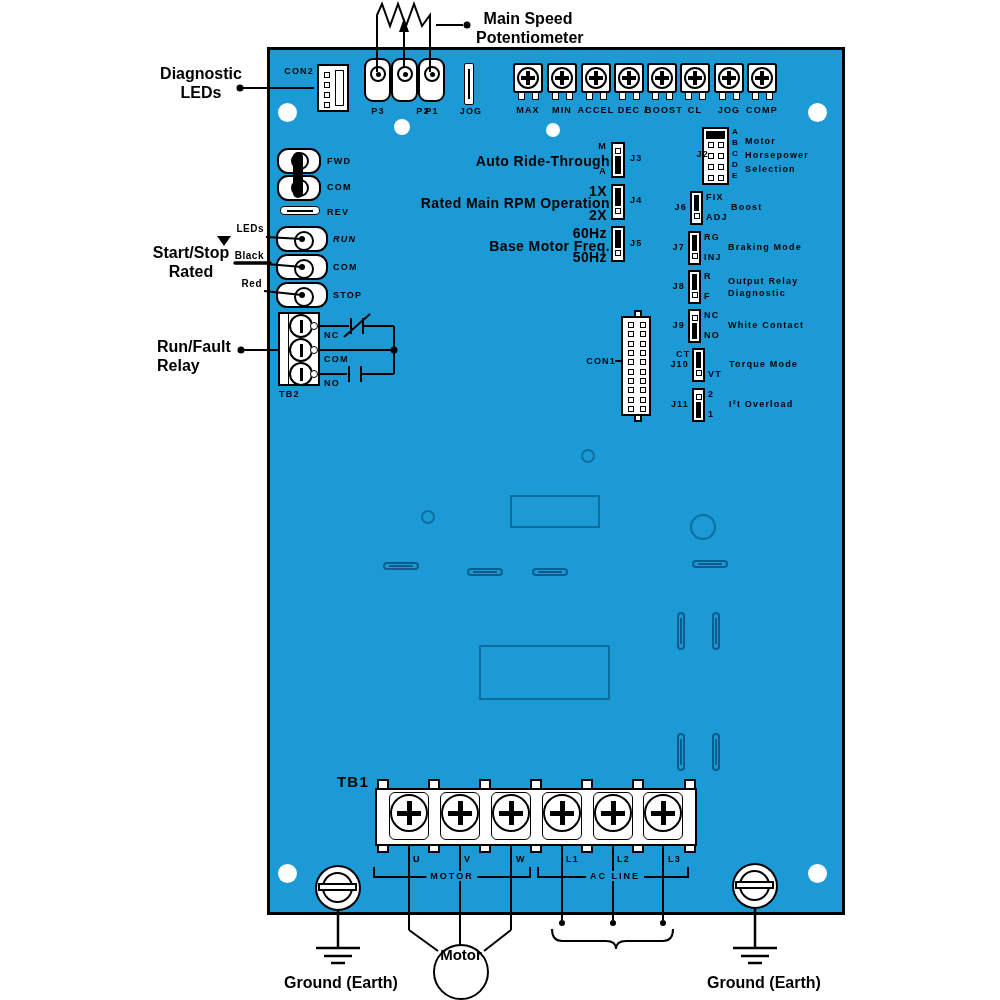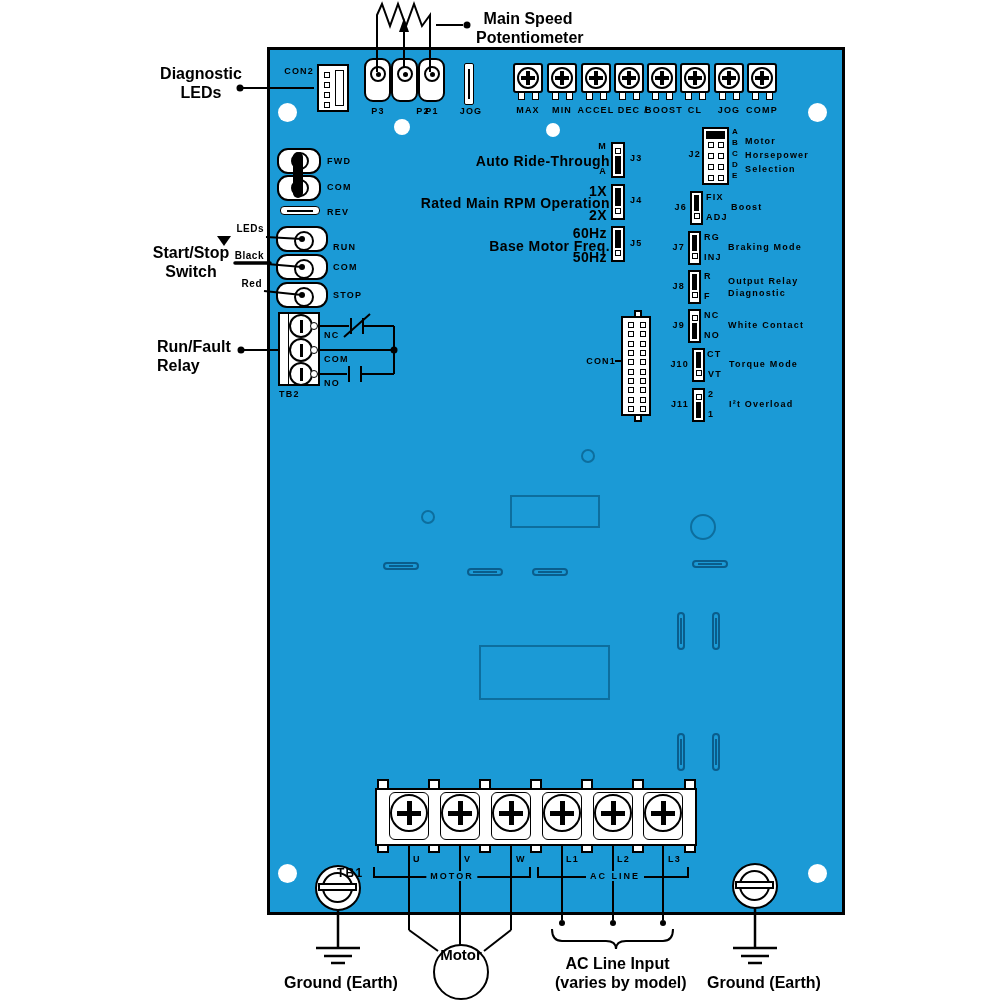--- a/index.html
+++ b/index.html
@@ -210,21 +210,21 @@
 
   <div class="term" style="left:276px;top:226px;width:52px;height:26px;border-radius:11px;">
       <div class="circ" style="left:16px;top:3px;width:20px;height:20px;"></div>
     </div>
   <div class="term" style="left:276px;top:254px;width:52px;height:26px;border-radius:11px;">
       <div class="circ" style="left:16px;top:3px;width:20px;height:20px;"></div>
     </div>
   <div class="term" style="left:276px;top:282px;width:52px;height:26px;border-radius:11px;">
       <div class="circ" style="left:16px;top:3px;width:20px;height:20px;"></div>
     </div>
-  <div class="bl" style="left:333px;top:242px;">RUN</div>
+  <div class="bl" style="left:333px;top:234px;font-style:italic;">RUN</div>
   <div class="bl" style="left:333px;top:262px;">COM</div>
   <div class="bl" style="left:333px;top:290px;">STOP</div>
   <div class="wl" style="right:736px;top:223px;">LEDs</div>
   <div class="wl" style="right:736px;top:250px;">Black</div>
   <div class="wl" style="right:738px;top:278px;">Red</div>
 
   <div class="term" style="left:278px;top:312px;width:42px;height:74px;">
     <div class="abs" style="left:8px;top:0;bottom:0;width:0;border-left:1.5px solid #000;"></div>
   </div>
   <div class="circ" style="left:289px;top:314px;width:24px;height:24px;z-index:2;">
@@ -278,21 +278,21 @@
     <div class="pin" style="left:4px;top:35px;"></div>
       <div class="pin" style="left:14px;top:35px;"></div>
     <div class="pin" style="left:4px;top:46px;"></div>
       <div class="pin" style="left:14px;top:46px;"></div>
   </div>
   <div class="bl s8" style="left:732px;top:127px;">A</div>
   <div class="bl s8" style="left:732px;top:138px;">B</div>
   <div class="bl s8" style="left:732px;top:149px;">C</div>
   <div class="bl s8" style="left:732px;top:160px;">D</div>
   <div class="bl s8" style="left:732px;top:171px;">E</div>
-  <div class="bl" style="right:299px;top:149px;">J2</div>
+  <div class="bl" style="right:291px;top:149px;">J2</div>
   <div class="bl" style="left:745px;top:136px;">Motor</div>
   <div class="bl" style="left:745px;top:150px;">Horsepower</div>
   <div class="bl" style="left:745px;top:164px;">Selection</div>
 
   <div class="jmp" style="left:690px;top:191px;width:13px;height:34px;">
       <div class="jb" style="top:2px;height:16px;"></div>
       <div class="jo" style="bottom:4px;"></div>
     </div>
   <div class="bl" style="left:706px;top:192px;">FIX</div>
   <div class="bl" style="left:706px;top:212px;">ADJ</div>
@@ -324,21 +324,21 @@
     </div>
   <div class="bl" style="left:704px;top:310px;">NC</div>
   <div class="bl" style="left:704px;top:330px;">NO</div>
   <div class="bl" style="right:315px;top:320px;">J9</div>
   <div class="bl" style="left:728px;top:320px;">White Contact</div>
 
   <div class="jmp" style="left:692px;top:348px;width:13px;height:34px;">
       <div class="jb" style="top:2px;height:16px;"></div>
       <div class="jo" style="bottom:4px;"></div>
     </div>
-  <div class="bl" style="left:707px;top:349px;">CT</div>
+  <div class="bl" style="left:676px;top:349px;">CT</div>
   <div class="bl" style="left:708px;top:369px;">VT</div>
   <div class="bl" style="right:311px;top:359px;">J10</div>
   <div class="bl" style="left:729px;top:359px;">Torque Mode</div>
 
   <div class="jmp" style="left:692px;top:388px;width:13px;height:34px;">
       <div class="jo" style="top:4px;"></div>
       <div class="jb" style="bottom:2px;height:16px;"></div>
     </div>
   <div class="bl" style="left:708px;top:389px;">2</div>
   <div class="bl" style="left:708px;top:409px;">1</div>
@@ -396,21 +396,21 @@
     <div class="blk" style="left:508.5px;top:801px;width:5px;height:24px;z-index:2;"></div>
   <div class="circ" style="left:543px;top:794px;width:38px;height:38px;z-index:2;"></div>
     <div class="blk" style="left:550px;top:810.5px;width:24px;height:5px;z-index:2;"></div>
     <div class="blk" style="left:559.5px;top:801px;width:5px;height:24px;z-index:2;"></div>
   <div class="circ" style="left:594px;top:794px;width:38px;height:38px;z-index:2;"></div>
     <div class="blk" style="left:601px;top:810.5px;width:24px;height:5px;z-index:2;"></div>
     <div class="blk" style="left:610.5px;top:801px;width:5px;height:24px;z-index:2;"></div>
   <div class="circ" style="left:644px;top:794px;width:38px;height:38px;z-index:2;"></div>
     <div class="blk" style="left:651px;top:810.5px;width:24px;height:5px;z-index:2;"></div>
     <div class="blk" style="left:660.5px;top:801px;width:5px;height:24px;z-index:2;"></div>
-  <div class="bl" style="left:337px;top:866px;font-size:12px;">TB1</div>
+  <div class="bl" style="left:337px;top:773px;font-size:15px;">TB1</div>
   <div class="bl" style="left:413px;top:854px;">U</div>
   <div class="bl" style="left:464px;top:854px;">V</div>
   <div class="bl" style="left:516px;top:854px;">W</div>
   <div class="bl" style="left:566px;top:854px;">L1</div>
   <div class="bl" style="left:617px;top:854px;">L2</div>
   <div class="bl" style="left:668px;top:854px;">L3</div>
   <div class="bl ctr bg" style="left:452px;top:871px;letter-spacing:2px;">MOTOR</div>
   <div class="bl ctr bg" style="left:615px;top:871px;letter-spacing:2px;">AC LINE</div>
 
   <div class="gscrew" style="left:315px;top:865px;">
@@ -500,26 +500,22 @@
   <div class="co c" style="left:476px;top:9px;width:104px;">
     <div>Main Speed</div>
     <div>Potentiometer</div>
   </div>
   <div class="co c" style="left:152px;top:64px;width:98px;">
     <div>Diagnostic</div>
     <div>LEDs</div>
   </div>
   <div class="co c" style="left:148px;top:243px;width:86px;">
     <div>Start/Stop</div>
-    <div>Switch</div>
+    <div>Rated</div>
   </div>
   <div class="co" style="left:157px;top:337px;">
     <div>Run/Fault</div>
     <div>Relay</div>
   </div>
   <div class="co ctr" style="left:341px;top:973px;">Ground (Earth)</div>
   <div class="co ctr" style="left:764px;top:973px;">Ground (Earth)</div>
-  <div class="co c" style="left:555px;top:954px;width:125px;">
-    <div>AC Line Input</div>
-    <div>(varies by model)</div>
-  </div>
 
 </div>
 
 </body></html>

